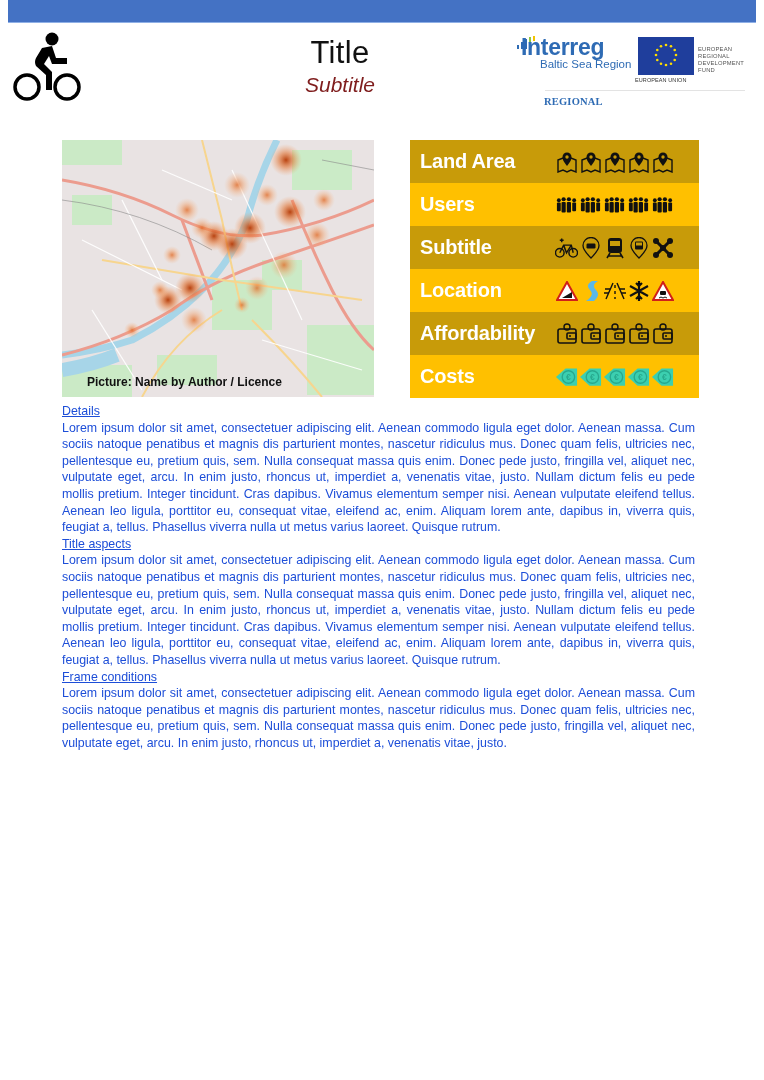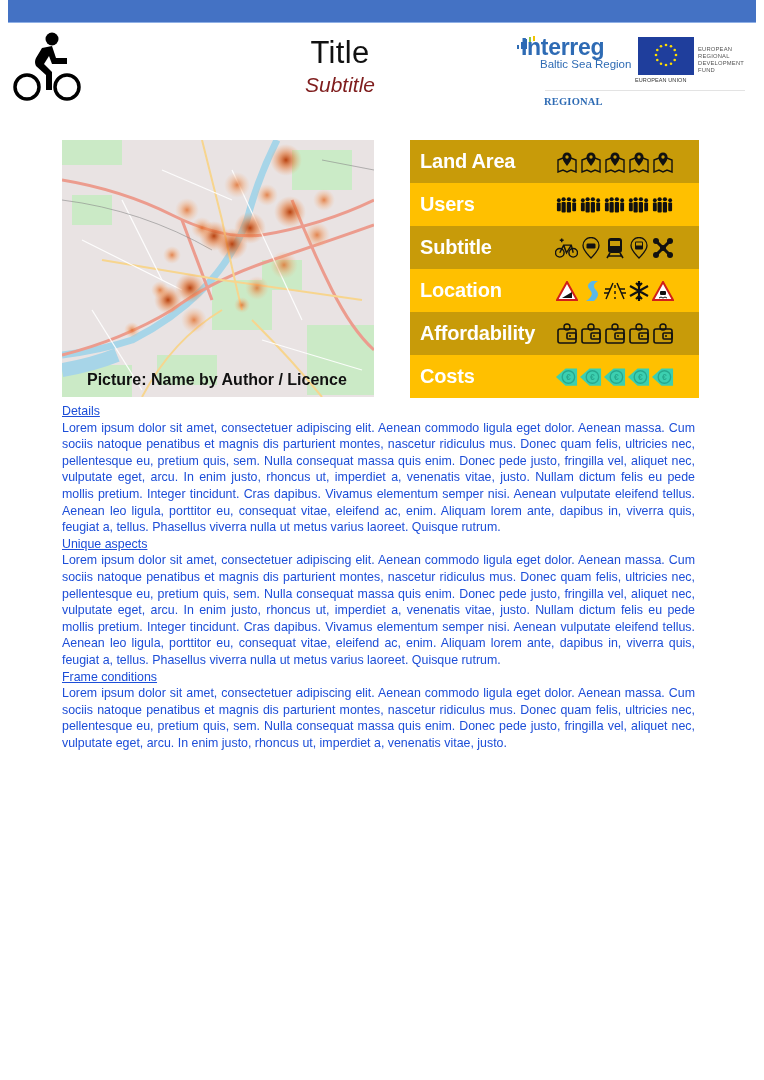--- a/index.html
+++ b/index.html
@@ -20,21 +20,21 @@
   .interreg-word { position: absolute; left: 6px; top: 0px; font-size: 23px; font-weight: bold; color: #2E6BB4; letter-spacing: -0.3px; line-height: 26px; }
   .interreg-sub { position: absolute; left: 25px; top: 24px; font-size: 11.5px; color: #2E6BB4; white-space: nowrap; }
   .eu-flag { position: absolute; left: 123px; top: 3px; width: 56px; height: 38px; background: #1F3E9C; }
   .eu-label { position: absolute; left: 120px; top: 43px; font-size: 5.5px; color: #333; letter-spacing: 0.1px; white-space: nowrap; }
   .erdf { position: absolute; left: 183px; top: 12px; font-size: 5.8px; color: #555; line-height: 7px; white-space: pre-line; letter-spacing: 0.2px; }
   .logo-rule { position: absolute; left: 30px; top: 56px; width: 200px; height: 1px; background: #E3E3E3; }
   .hupmobile { position: absolute; left: 29px; top: 62px; font-family: "Liberation Serif", "DejaVu Serif", serif; font-weight: bold; font-size: 10.5px; color: #2E6BB4; letter-spacing: 0.2px; }
 
   .map { position: absolute; left: 62px; top: 140px; width: 312px; height: 257px; overflow: hidden; background: #ECE6E6; }
   .map svg { position: absolute; left: 0; top: 0; }
-  .map-caption { position: absolute; left: 25px; bottom: 8px; font-size: 16px; font-weight: bold; color: #111; white-space: nowrap; }
+  .map-caption { position: absolute; left: 25px; bottom: 8px; font-size: 12px; font-weight: bold; color: #111; white-space: nowrap; }
 
   .rating-panel { position: absolute; left: 410px; top: 140px; width: 289px; height: 258px; }
   .rating-row { position: relative; height: 43px; display: flex; align-items: center; }
   .rating-row.dark { background: #C89B09; text-decoration: underline; }
   .rating-row.light { background: #FFC000; }
   .rating-label { position: absolute; left: 10px; top: 0; height: 43px; line-height: 43px; color: #ffffff; font-size: 20px; font-weight: bold; letter-spacing: -0.2px; }
   .rating-icons { position: absolute; left: 145px; top: 0; height: 43px; width: 140px; display: flex; align-items: center; gap: 1px; }
   .ricon { width: 23px; height: 22px; display: inline-flex; align-items: center; justify-content: center; }
 
   .body-text { position: absolute; left: 62px; top: 403px; width: 633px; font-size: 12.4px; line-height: 16.6px; color: #1d4ed8; }
@@ -468,20 +468,20 @@
       </span>
   </div>
 </div>
 
 <div class="body-text">
   <div>
     <span class="section-heading">Details</span>
     <span class="section-para">Lorem ipsum dolor sit amet, consectetuer adipiscing elit. Aenean commodo ligula eget dolor. Aenean massa. Cum sociis natoque penatibus et magnis dis parturient montes, nascetur ridiculus mus. Donec quam felis, ultricies nec, pellentesque eu, pretium quis, sem. Nulla consequat massa quis enim. Donec pede justo, fringilla vel, aliquet nec, vulputate eget, arcu. In enim justo, rhoncus ut, imperdiet a, venenatis vitae, justo. Nullam dictum felis eu pede mollis pretium. Integer tincidunt. Cras dapibus. Vivamus elementum semper nisi. Aenean vulputate eleifend tellus. Aenean leo ligula, porttitor eu, consequat vitae, eleifend ac, enim. Aliquam lorem ante, dapibus in, viverra quis, feugiat a, tellus. Phasellus viverra nulla ut metus varius laoreet. Quisque rutrum.</span>
   </div>
   <div>
-    <span class="section-heading">Unique aspects</span>
+    <span class="section-heading">Title aspects</span>
     <span class="section-para">Lorem ipsum dolor sit amet, consectetuer adipiscing elit. Aenean commodo ligula eget dolor. Aenean massa. Cum sociis natoque penatibus et magnis dis parturient montes, nascetur ridiculus mus. Donec quam felis, ultricies nec, pellentesque eu, pretium quis, sem. Nulla consequat massa quis enim. Donec pede justo, fringilla vel, aliquet nec, vulputate eget, arcu. In enim justo, rhoncus ut, imperdiet a, venenatis vitae, justo. Nullam dictum felis eu pede mollis pretium. Integer tincidunt. Cras dapibus. Vivamus elementum semper nisi. Aenean vulputate eleifend tellus. Aenean leo ligula, porttitor eu, consequat vitae, eleifend ac, enim. Aliquam lorem ante, dapibus in, viverra quis, feugiat a, tellus. Phasellus viverra nulla ut metus varius laoreet. Quisque rutrum.</span>
   </div>
   <div>
     <span class="section-heading">Frame conditions</span>
     <span class="section-para">Lorem ipsum dolor sit amet, consectetuer adipiscing elit. Aenean commodo ligula eget dolor. Aenean massa. Cum sociis natoque penatibus et magnis dis parturient montes, nascetur ridiculus mus. Donec quam felis, ultricies nec, pellentesque eu, pretium quis, sem. Nulla consequat massa quis enim. Donec pede justo, fringilla vel, aliquet nec, vulputate eget, arcu. In enim justo, rhoncus ut, imperdiet a, venenatis vitae, justo.</span>
   </div>
 </div>
 
 </body></html>

